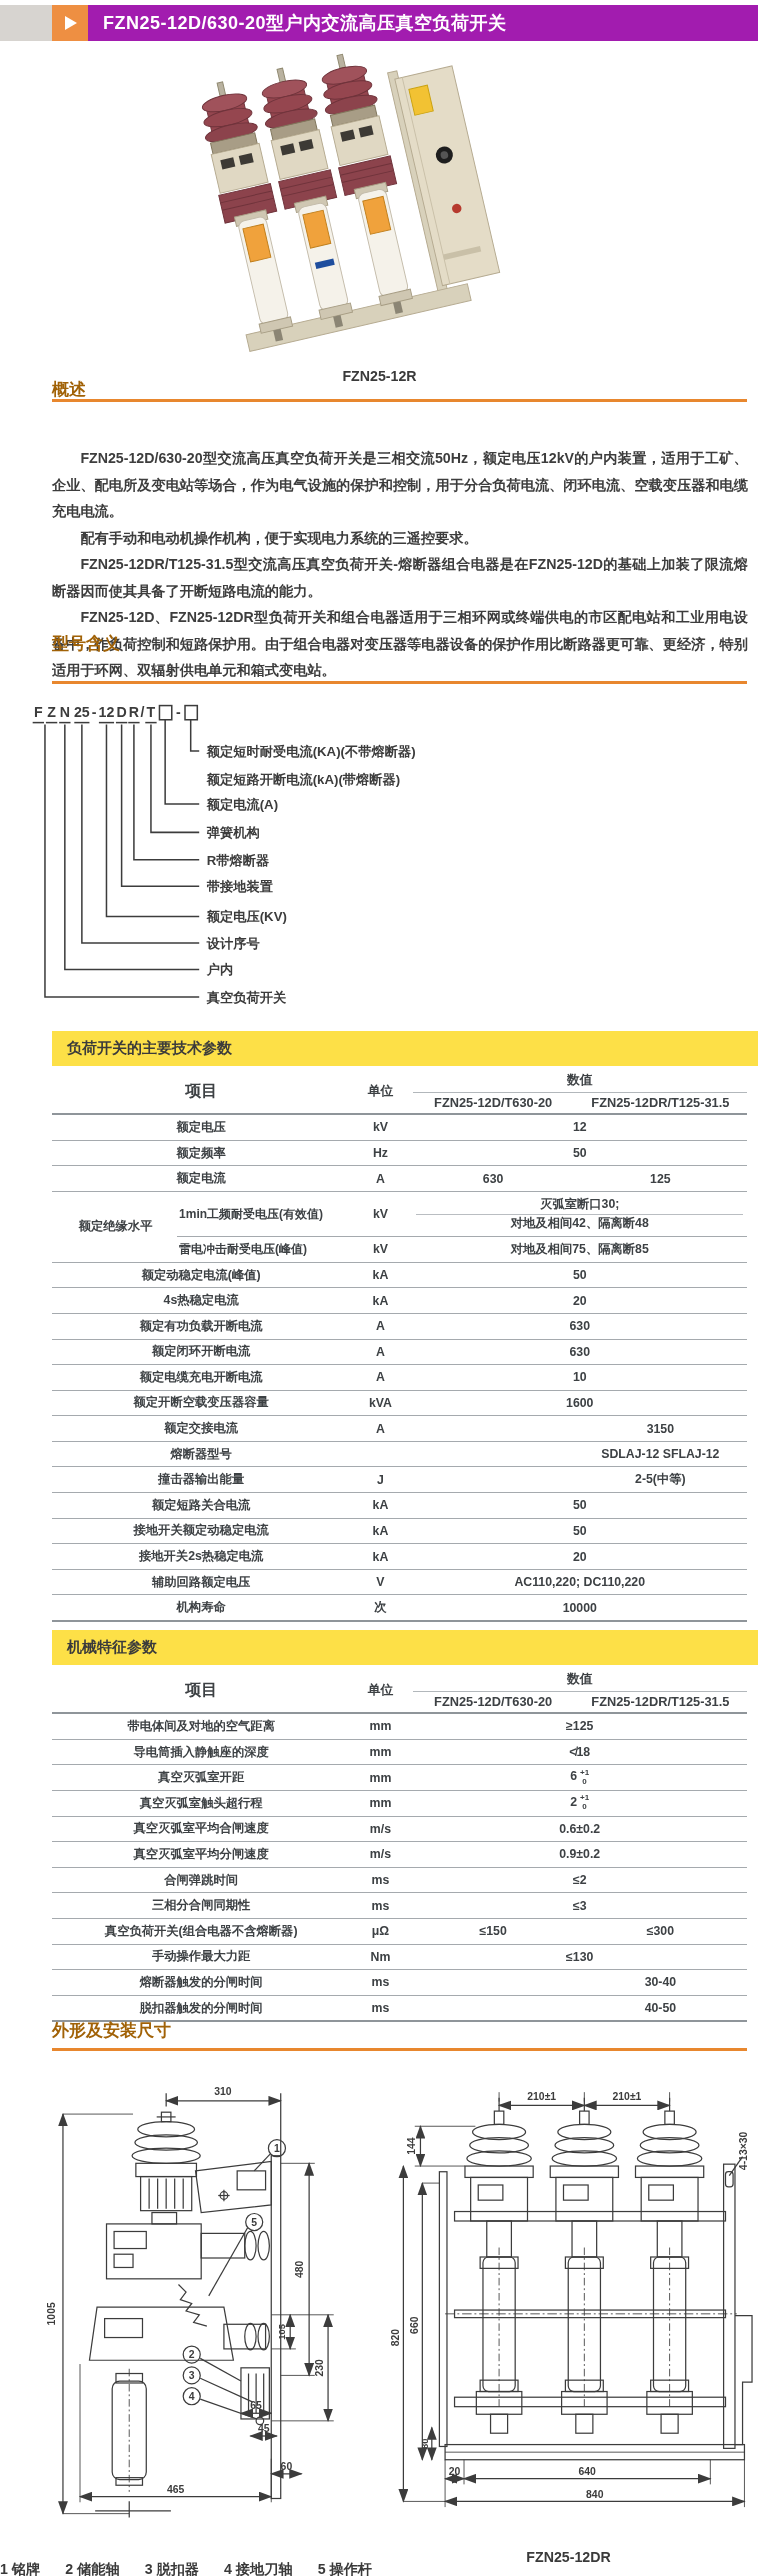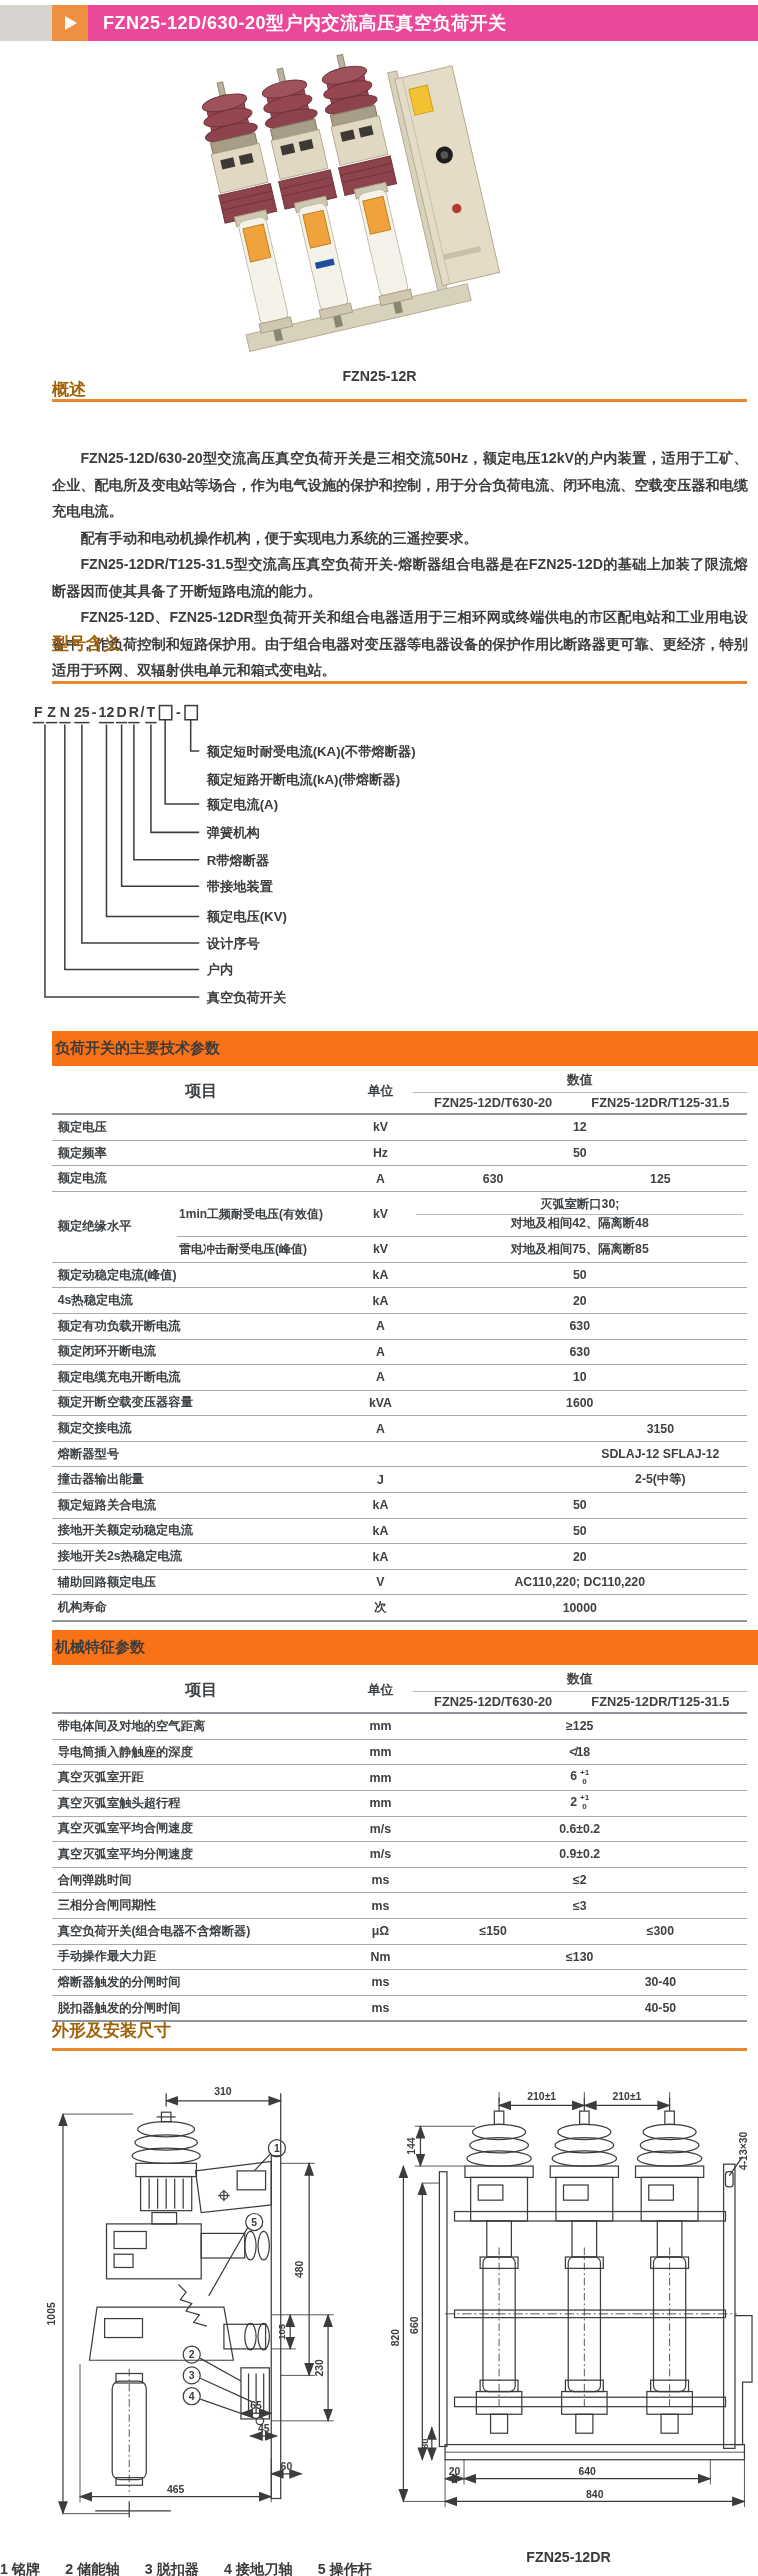--- a/index.html
+++ b/index.html
@@ -1,48 +1,48 @@
 <!DOCTYPE html>
 <html style="font-size:15px"><head>
 <meta charset="utf-8">
 <style>
   html,body{margin:0;padding:0;background:#f2f2f2;}
   body{font-family:"Liberation Sans","DejaVu Sans",sans-serif;color:#3c3c3c;}
   .page{position:relative;width:758px;height:2576px;background:#ffffff;margin:0 auto;overflow:hidden;}
 
   
   .corner{position:absolute;left:0;top:4.7px;width:52px;height:36px;background:#d7d4d0;}
-  .topbar{position:absolute;left:52px;top:4.7px;width:706px;height:36px;background:#ec4899;display:flex;align-items:center;}
+  .topbar{position:absolute;left:52px;top:4.7px;width:706px;height:36px;background:#a21caf;display:flex;align-items:center;}
   .playbox{width:36px;height:36px;background:#ee8f42;display:flex;align-items:center;justify-content:center;flex:0 0 36px;}
   .playtri{width:0;height:0;border-left:12.3px solid #ffffff;border-top:7.6px solid transparent;border-bottom:7.6px solid transparent;margin-left:2.8px;}
   .topbar-title{color:#ffffff;font-weight:bold;font-size:18px;margin-left:15px;letter-spacing:0.5px;white-space:nowrap;}
 
   
   .sec-head{position:absolute;left:52px;font-size:17px;font-weight:bold;color:#a16207;}
   .orange-rule{position:absolute;left:52px;width:695px;height:2.8px;background:#e8872e;}
 
   
   .overview{position:absolute;left:52px;top:413px;width:696px;font-size:14.2px;font-weight:bold;line-height:26.5px;text-align:justify;color:#3d3d3d;margin-top:32px;}
   .overview p{margin:0;text-indent:2em;}
 
   
   .caption{position:absolute;font-size:14.2px;font-weight:bold;text-align:center;color:#3a3a3a;}
 
   
-  .banner{position:absolute;left:52px;width:706px;height:35px;background:#f97316;display:flex;align-items:center;font-size:15px;font-weight:bold;color:#3b3b3b;padding-left:3px;box-sizing:border-box;}
+  .banner{position:absolute;left:52px;width:706px;height:35px;background:#fde047;display:flex;align-items:center;font-size:15px;font-weight:bold;color:#3b3b3b;padding-left:15px;box-sizing:border-box;}
 
   
   .ptbl{position:absolute;left:52px;width:695px;border-collapse:collapse;table-layout:fixed;}
   .ptbl th,.ptbl td{font-weight:bold;color:#3d4144;padding:2.8px 3.8px;overflow:hidden;}
   .ptbl thead th{font-size:12.8px;text-align:center;vertical-align:middle;border-bottom:2.8px solid #8f959a;}
   .ptbl thead .h-item{text-align:center;padding-left:5.7px;font-size:16px;}
   .ptbl thead .h-val{border-bottom:1.9px solid #b2b7bb;}
   .ptbl tbody td{border-top:1.9px solid #a5aaae;font-size:12.3px;text-align:center;height:19px;}
   .ptbl tbody tr:first-child td{border-top:none;}
-  .ptbl tbody td.ti{text-align:left;padding-left:5.7px;}
+  .ptbl tbody td.ti{text-align:center;padding-left:5.7px;}
   .ptbl tbody td.ts{text-align:left;padding-left:1.9px;font-size:12px;}
   .ptbl .btm{border-bottom:2.8px solid #8f959a;}
   .v2l{padding:0.9px 0;}
   .v2l.first{border-bottom:1.4px solid #b9bdc1;}
   .tol{display:inline-flex;flex-direction:column;vertical-align:middle;font-size:8px;line-height:1.15;margin-left:2.8px;position:relative;top:-0.9px;}
   .tol i{font-style:normal;}
 
   
   .legend{position:absolute;left:0;top:2527px;font-size:14.2px;font-weight:bold;color:#3a3a3a;white-space:nowrap;margin-top:33px;}
   .legend span{margin-right:25px;}

